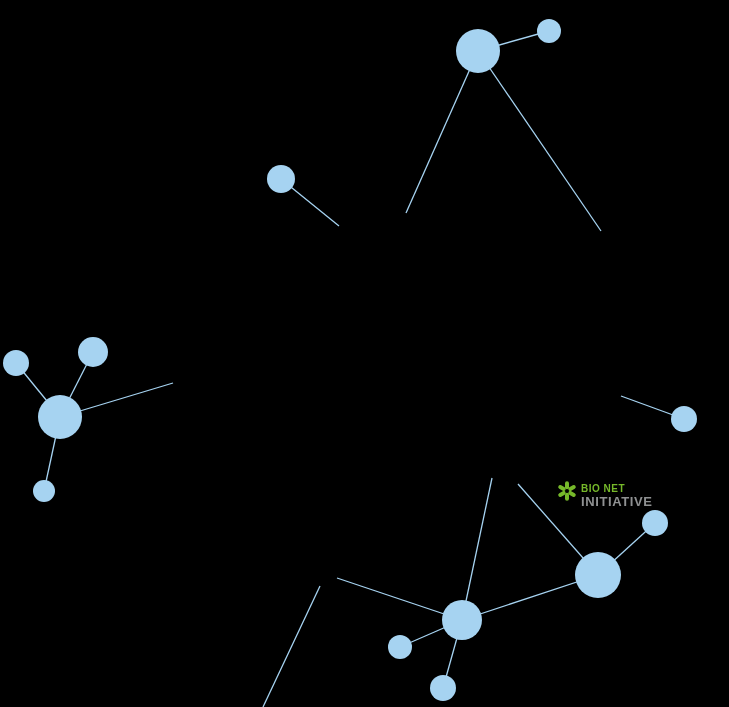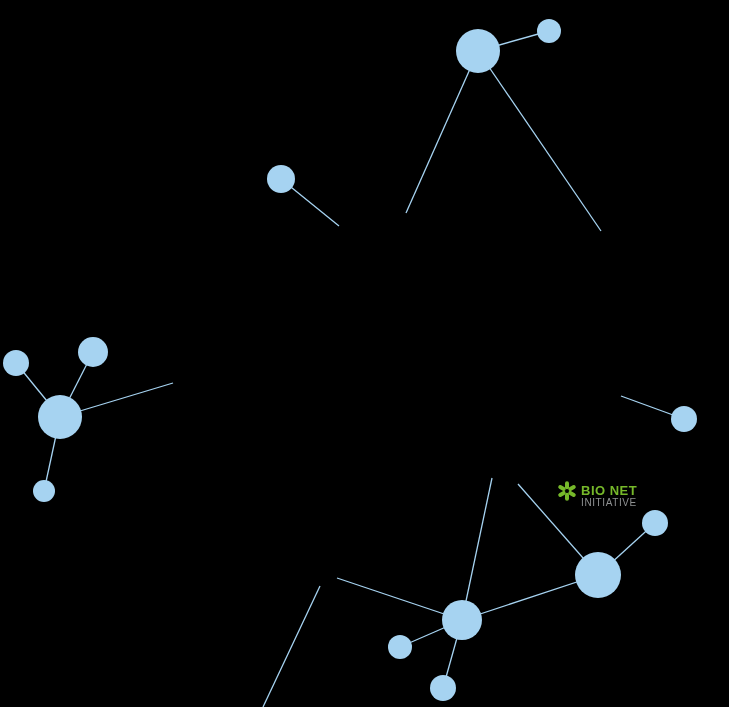--- a/index.html
+++ b/index.html
@@ -35,28 +35,28 @@
     width: 22px;
     height: 22px;
   }
   .logo-text {
     display: flex;
     flex-direction: column;
     padding-top: 4px;
     line-height: 1.05;
   }
   .logo-line1 {
-    font-size: 13px;
+    font-size: 10px;
     font-weight: bold;
     letter-spacing: 0.5px;
     white-space: nowrap;
   }
   .logo-line2 {
-    font-size: 10px;
-    font-weight: normal;
+    font-size: 13px;
+    font-weight: bold;
     letter-spacing: 0.6px;
     white-space: nowrap;
   }
 </style>
 </head>
 <body style="background: rgb(0, 0, 0);">
 
 <div class="stage">
 
   <svg class="graph" width="729" height="707" viewBox="0 0 729 707">

